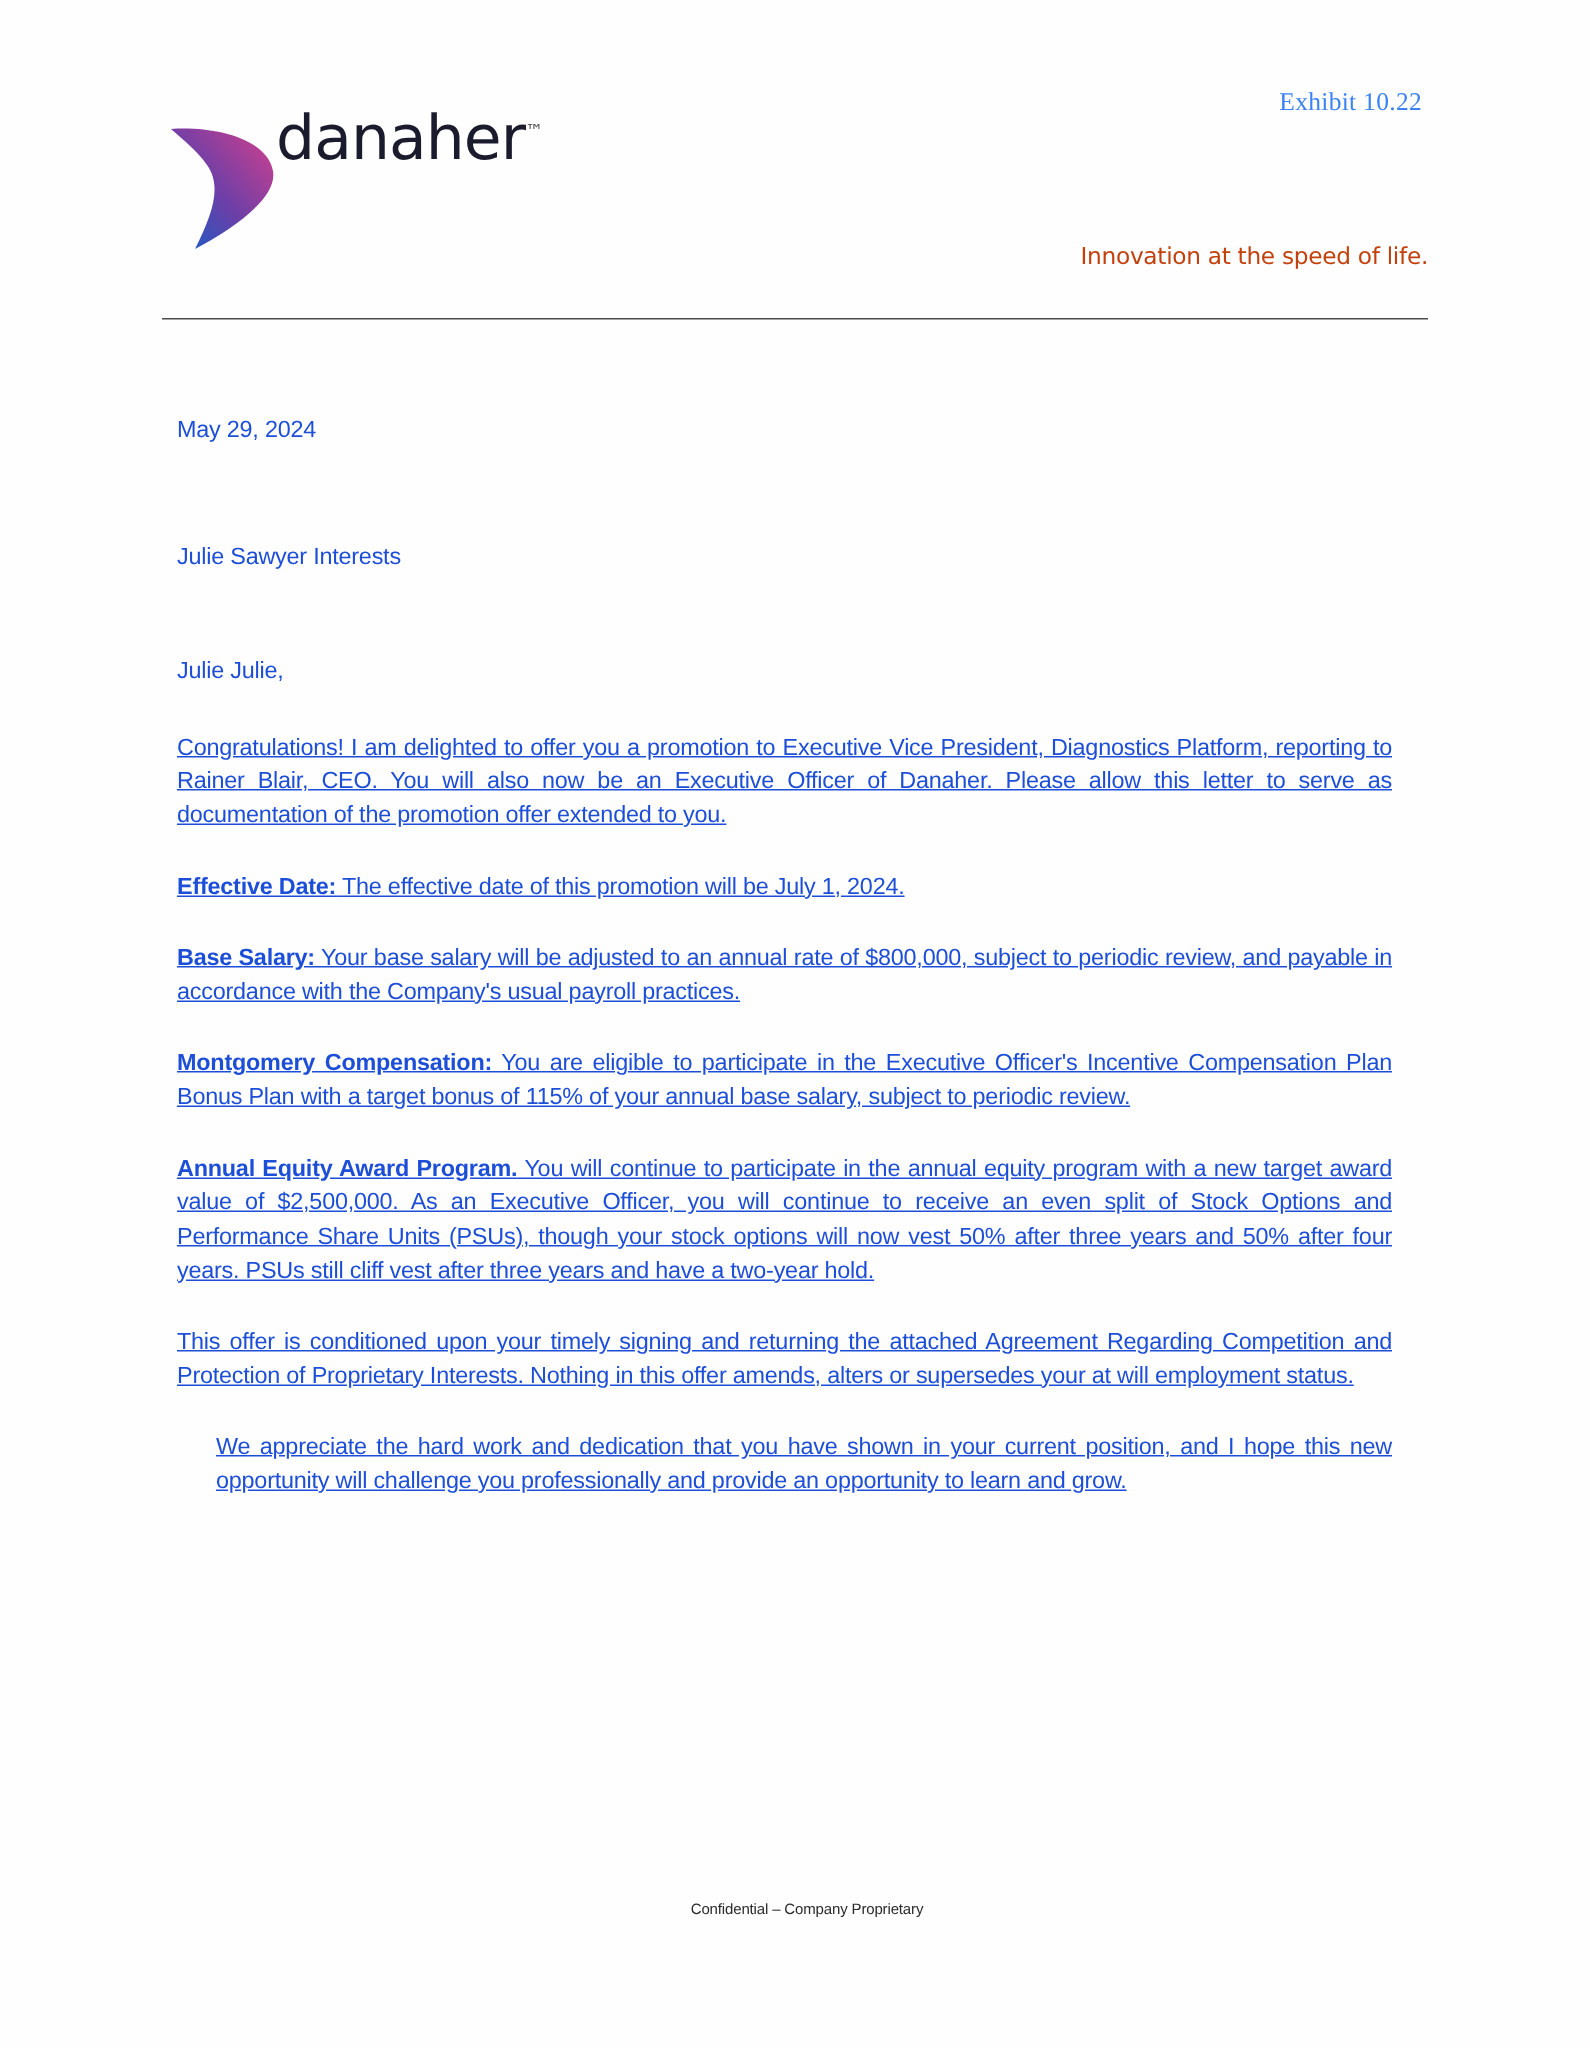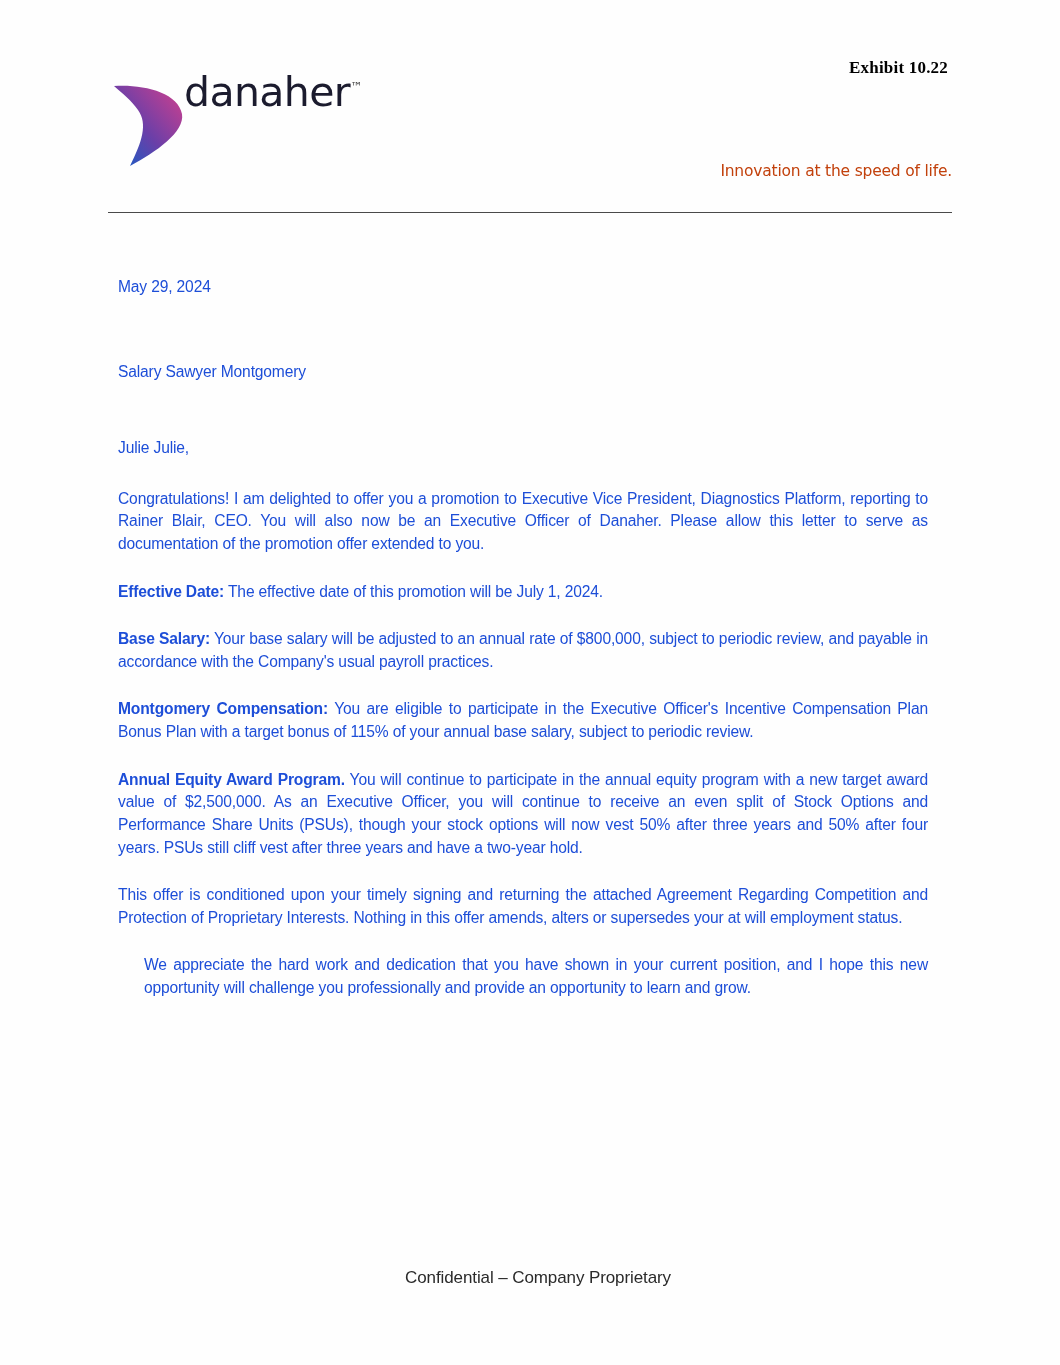--- a/index.html
+++ b/index.html
@@ -19,24 +19,24 @@
     position: relative;
     width: 1060px;
     height: 1365px;
     background: #fefefe;
   }
   .exhibit {
     position: absolute;
     top: 58px;
     right: 112px;
     font-family: "Liberation Serif", serif;
-    font-weight: bold;
+    font-weight: normal;
     font-size: 17px;
     letter-spacing: 0.2px;
-    color: #000000;
+    color: #3b82f6;
   }
   .letterhead {
     position: absolute;
     top: 80px;
     left: 108px;
     right: 108px;
     height: 130px;
   }
   .logo-wrap {
     position: absolute;
@@ -104,35 +104,36 @@
   }
   .recipient {
     margin: 0 0 54px 0;
   }
   .salutation {
     margin: 0 0 28px 0;
   }
   p.para {
     margin: 0 0 25px 0;
     text-align: justify;
+    text-decoration: underline;
   }
   p.para.lastblock {
     margin-bottom: 0;
     margin-left: 26px;
   }
   .lead {
     font-weight: bold;
   }
   .footer {
     position: absolute;
     left: 16px;
     right: 0;
     top: 1268px;
     text-align: center;
-    font-size: 17px;
+    font-size: 10px;
     color: #2a2a2a;
     letter-spacing: -0.1px;
   }
 </style>
 </head>
 <body>
 
 <div class="page">
 
   <div class="exhibit">Exhibit 10.22</div>
@@ -153,21 +154,21 @@
       </div>
       <div class="logo-text"><span>danaher</span><span class="logo-tm">™</span></div>
     </div>
     <div class="tagline">Innovation at the speed of life.</div>
   </div>
 
   <div class="rule"></div>
 
   <div class="body-block">
     <p class="date">May 29, 2024</p>
-    <p class="recipient">Salary Sawyer Montgomery</p>
+    <p class="recipient">Julie Sawyer Interests</p>
     <p class="salutation">Julie Julie,</p>
 
     <p class="para"><span class="lead"></span><span>Congratulations! I am delighted to offer you a promotion to Executive Vice President, Diagnostics Platform, reporting to Rainer Blair, CEO. You will also now be an Executive Officer of Danaher. Please allow this letter to serve as documentation of the promotion offer extended to you.</span></p>
 
     <p class="para"><span class="lead">Effective Date:</span><span> The effective date of this promotion will be July 1, 2024.</span></p>
 
     <p class="para"><span class="lead">Base Salary:</span><span>  Your base salary will be adjusted to an annual rate of $800,000, subject to periodic review, and payable in accordance with the Company's usual payroll practices.</span></p>
 
     <p class="para"><span class="lead">Montgomery Compensation:</span><span> You are eligible to participate in the Executive Officer's Incentive Compensation Plan Bonus Plan with a target bonus of 115% of your annual base salary, subject to periodic review.</span></p>
 

